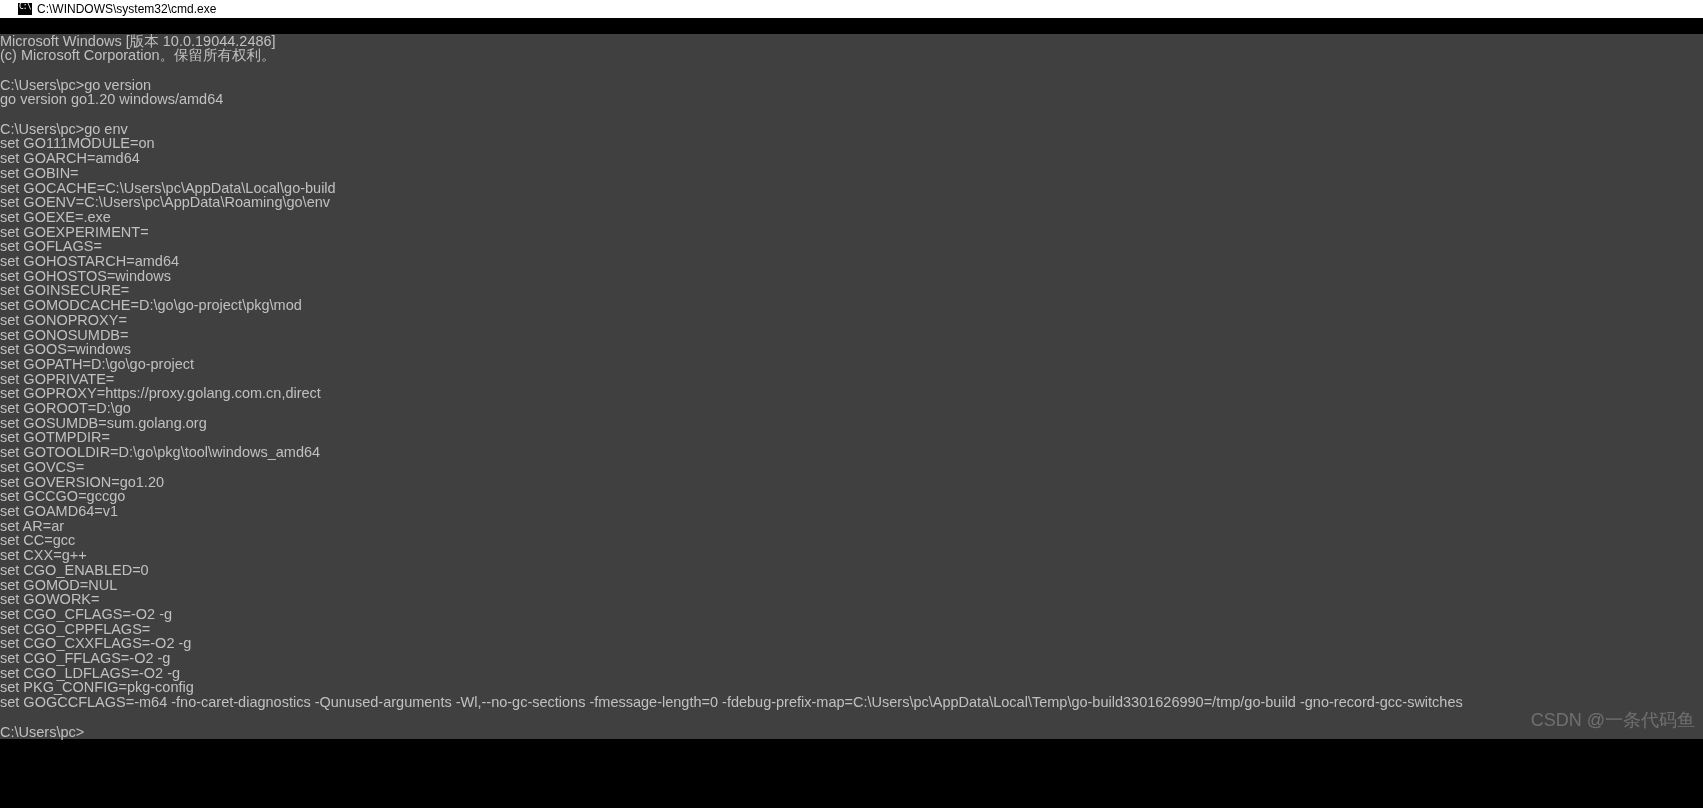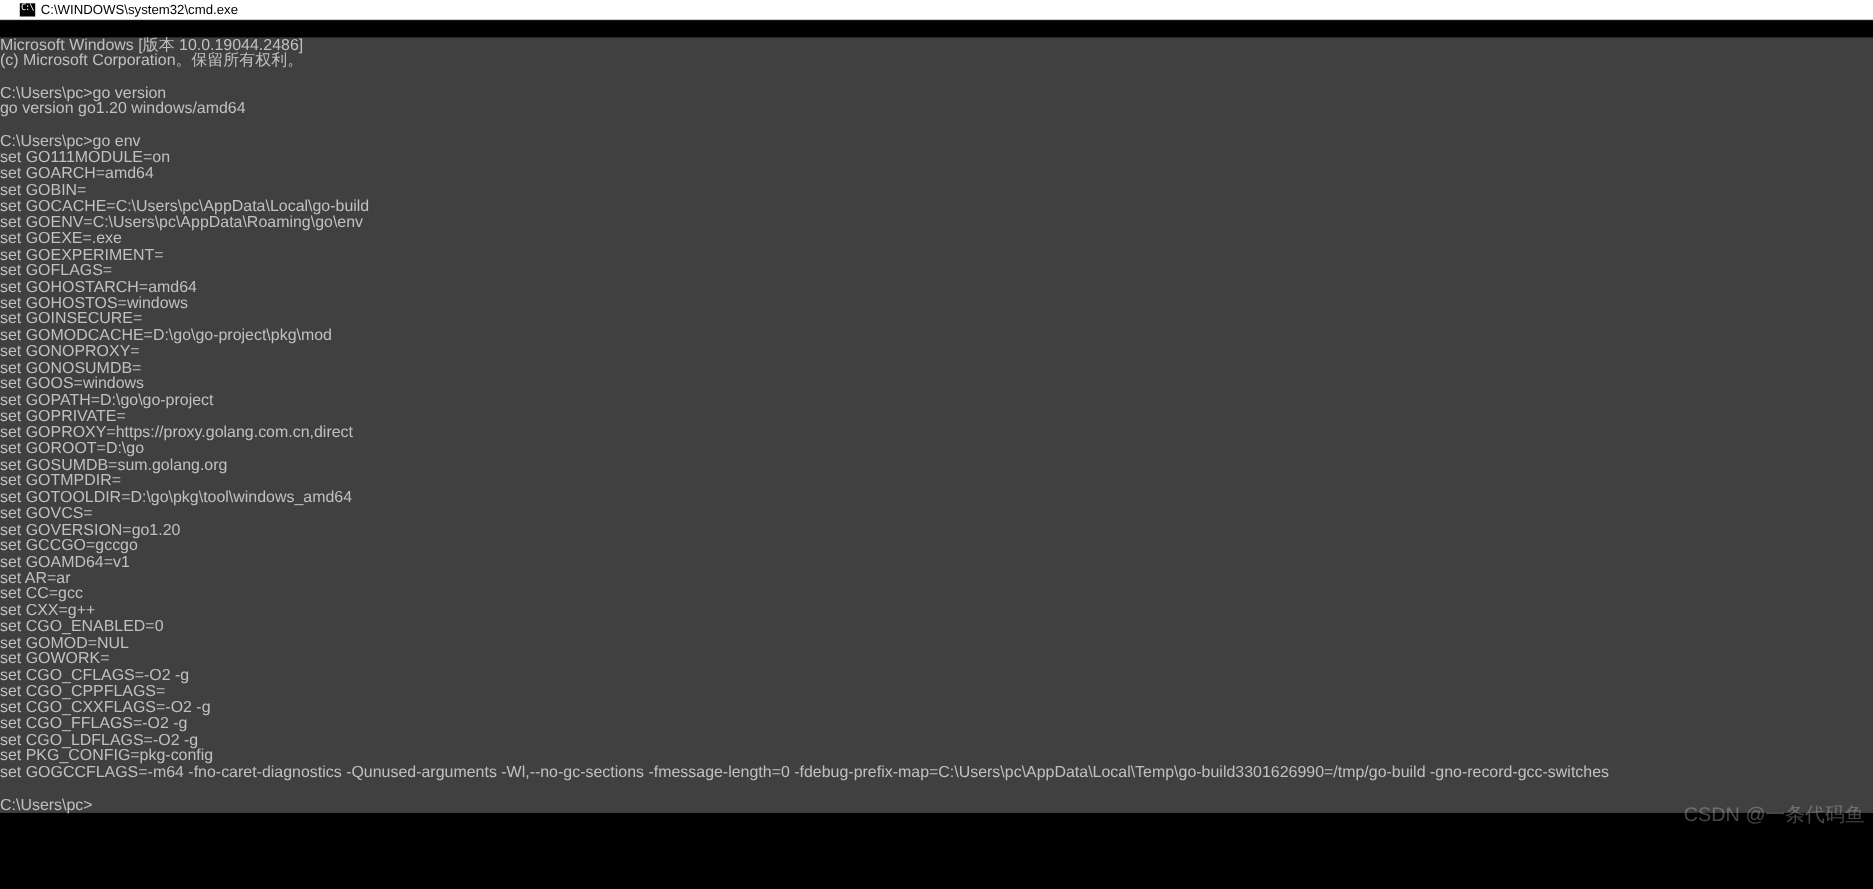--- a/index.html
+++ b/index.html
@@ -47,21 +47,21 @@
     font-size: 14.5px;
     line-height: 14.7px;
     white-space: pre;
     padding: 0;
     font-family: Liberation Sans, sans-serif;
     letter-spacing: 0px;
   }
   .watermark {
     position: absolute;
     right: 8px;
-    bottom: 56px;
+    bottom: 76px;
     color: rgba(200,200,200,0.35);
     font-family: "Microsoft YaHei", sans-serif;
     font-size: 18px;
     pointer-events: none;
   }
 </style>
 </head>
 <body>
 
 <div class="titlebar">

